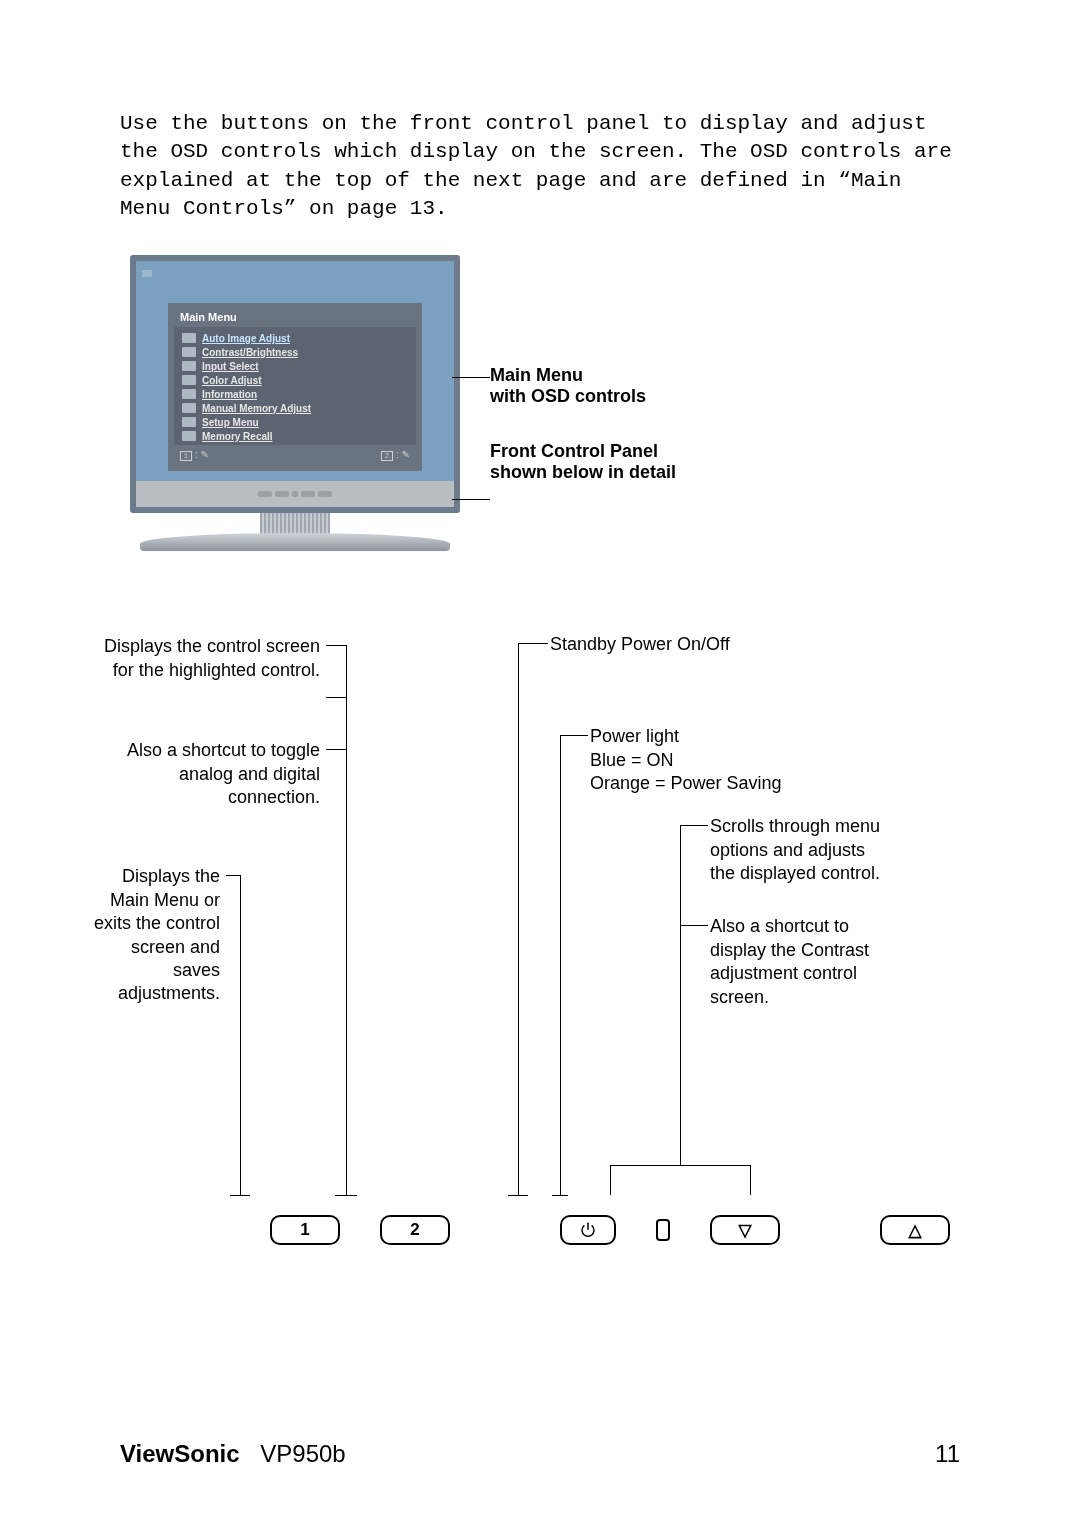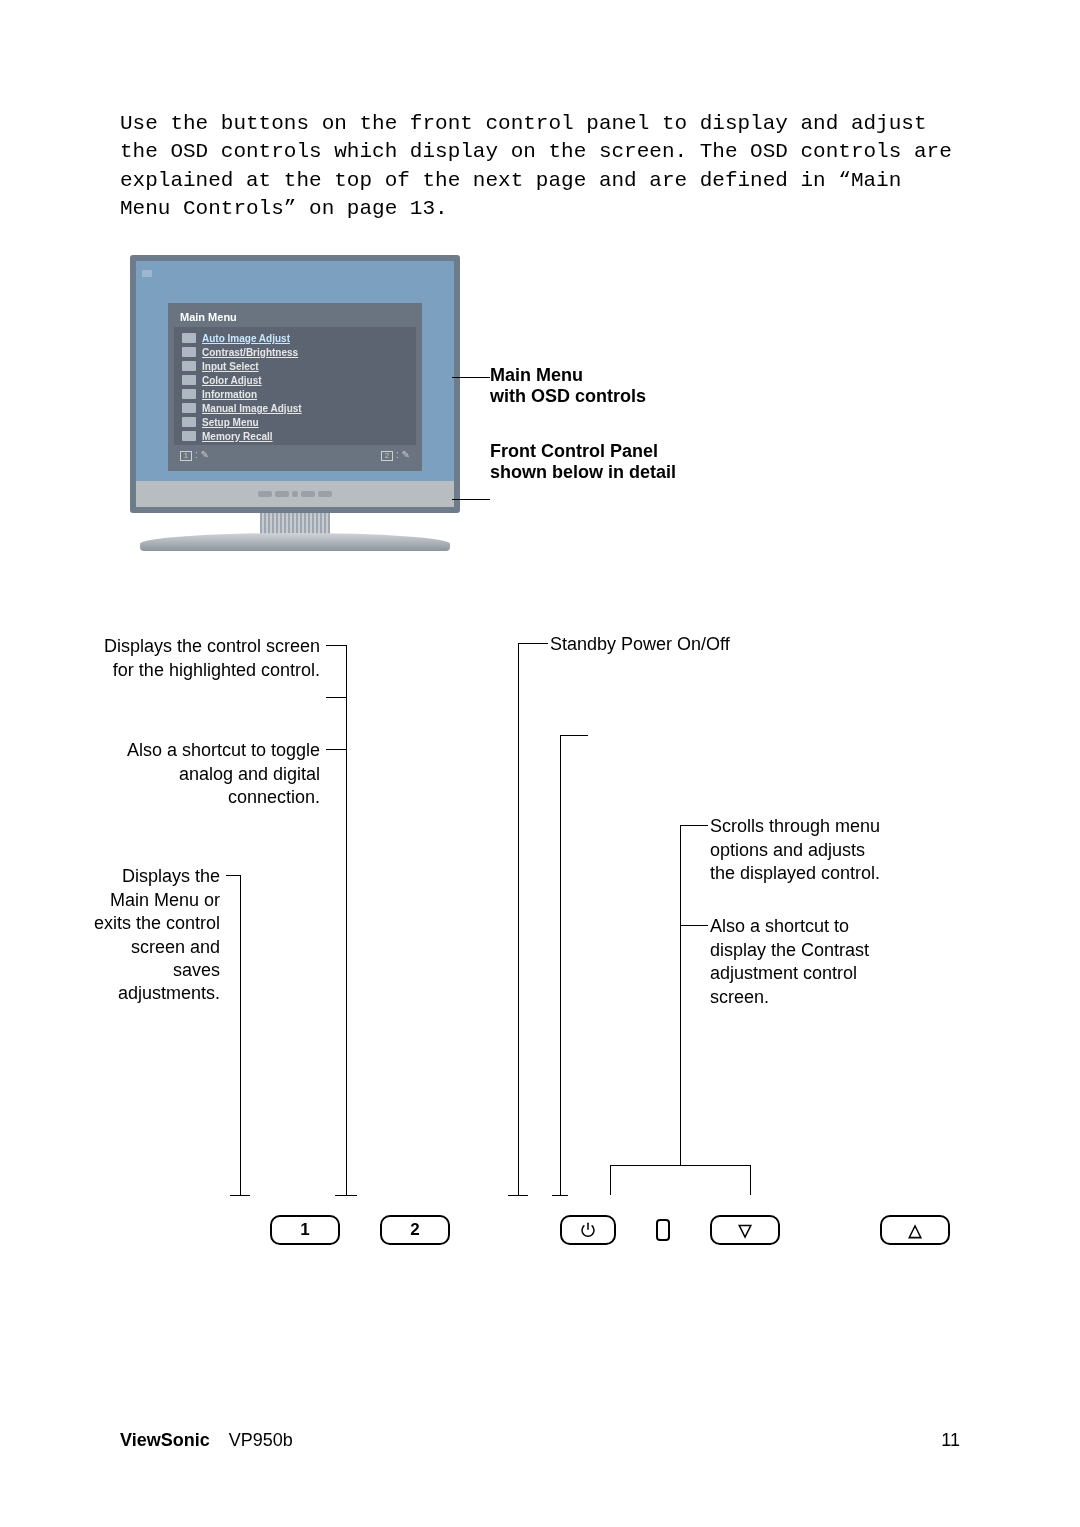--- a/index.html
+++ b/index.html
@@ -182,24 +182,24 @@
   }
   .pbtn.narrow{ width:56px; }
   .led{
     width:14px;height:22px;border:2px solid #000;border-radius:4px;background:#fff;
   }
 
   
   .footer{
     position:absolute;
     left:120px; right:120px;
-    bottom:76px;
+    bottom:59px;
     display:flex;
     justify-content:space-between;
-    font-size:18px;
+    font-size:24px;
   }
   .footer .brand{ font-weight:bold; }
   .footer .model{ font-weight:normal; margin-left:14px;}
 </style>
 </head>
 <body>
 
 <div class="page">
   <p class="intro">Use the buttons on the front control panel to display and adjust the OSD controls which display on the screen. The OSD controls are explained at the top of the next page and are defined in “Main Menu Controls” on page 13.</p>
 
@@ -209,21 +209,21 @@
         <div class="screen">
           <span class="tiny-icon"></span>
           <div class="osd">
             <div class="osd-title">Main Menu</div>
             <div class="osd-inner">
               <div class="osd-item hl">Auto Image Adjust</div>
               <div class="osd-item">Contrast/Brightness</div>
               <div class="osd-item">Input Select</div>
               <div class="osd-item">Color Adjust</div>
               <div class="osd-item">Information</div>
-              <div class="osd-item">Manual Image Adjust</div>
+              <div class="osd-item">Manual Memory Adjust</div>
               <div class="osd-item">Setup Menu</div>
               <div class="osd-item">Memory Recall</div>
             </div>
             <div class="osd-foot">
               <span><span class="foot-box">1</span>: ✎</span>
               <span><span class="foot-box">2</span>: ✎</span>
             </div>
           </div>
         </div>
         <div class="chin">
@@ -255,20 +255,25 @@
 
   <div class="diagram">
 
     <div class="txt right-align" style="left:-20px; top:10px; width:220px;">Displays the control screen for the highlighted control.</div>
     <div class="txt right-align" style="left:-20px; top:114px; width:220px;">Also a shortcut to toggle analog and digital connection.</div>
 
     <div class="txt right-align" style="left:-30px; top:240px; width:130px;">Displays the Main Menu or exits the control screen and saves adjustments.</div>
 
     <div class="txt" style="left:430px; top:8px; width:200px;">Standby Power On/Off</div>
 
+    <div class="txt" style="left:470px; top:100px; width:260px;">
+      <div>Power light</div>
+      <div>Blue = ON</div>
+      <div>Orange = Power Saving</div>
+    </div>
 
     <div class="txt" style="left:590px; top:190px; width:180px;">Scrolls through menu options and adjusts the displayed control.</div>
     <div class="txt" style="left:590px; top:290px; width:180px;">Also a shortcut to display the Contrast adjustment control screen.</div>
 
     <div class="line" style="left:206px; top:20px; width:20px; height:1px;"></div>
     <div class="line" style="left:206px; top:72px; width:20px; height:1px;"></div>
     <div class="line" style="left:206px; top:124px; width:20px; height:1px;"></div>
 
     <div class="line" style="left:226px; top:20px; width:1px; height:550px;"></div>
     <div class="line" style="left:215px; top:570px; width:22px; height:1px;"></div>

